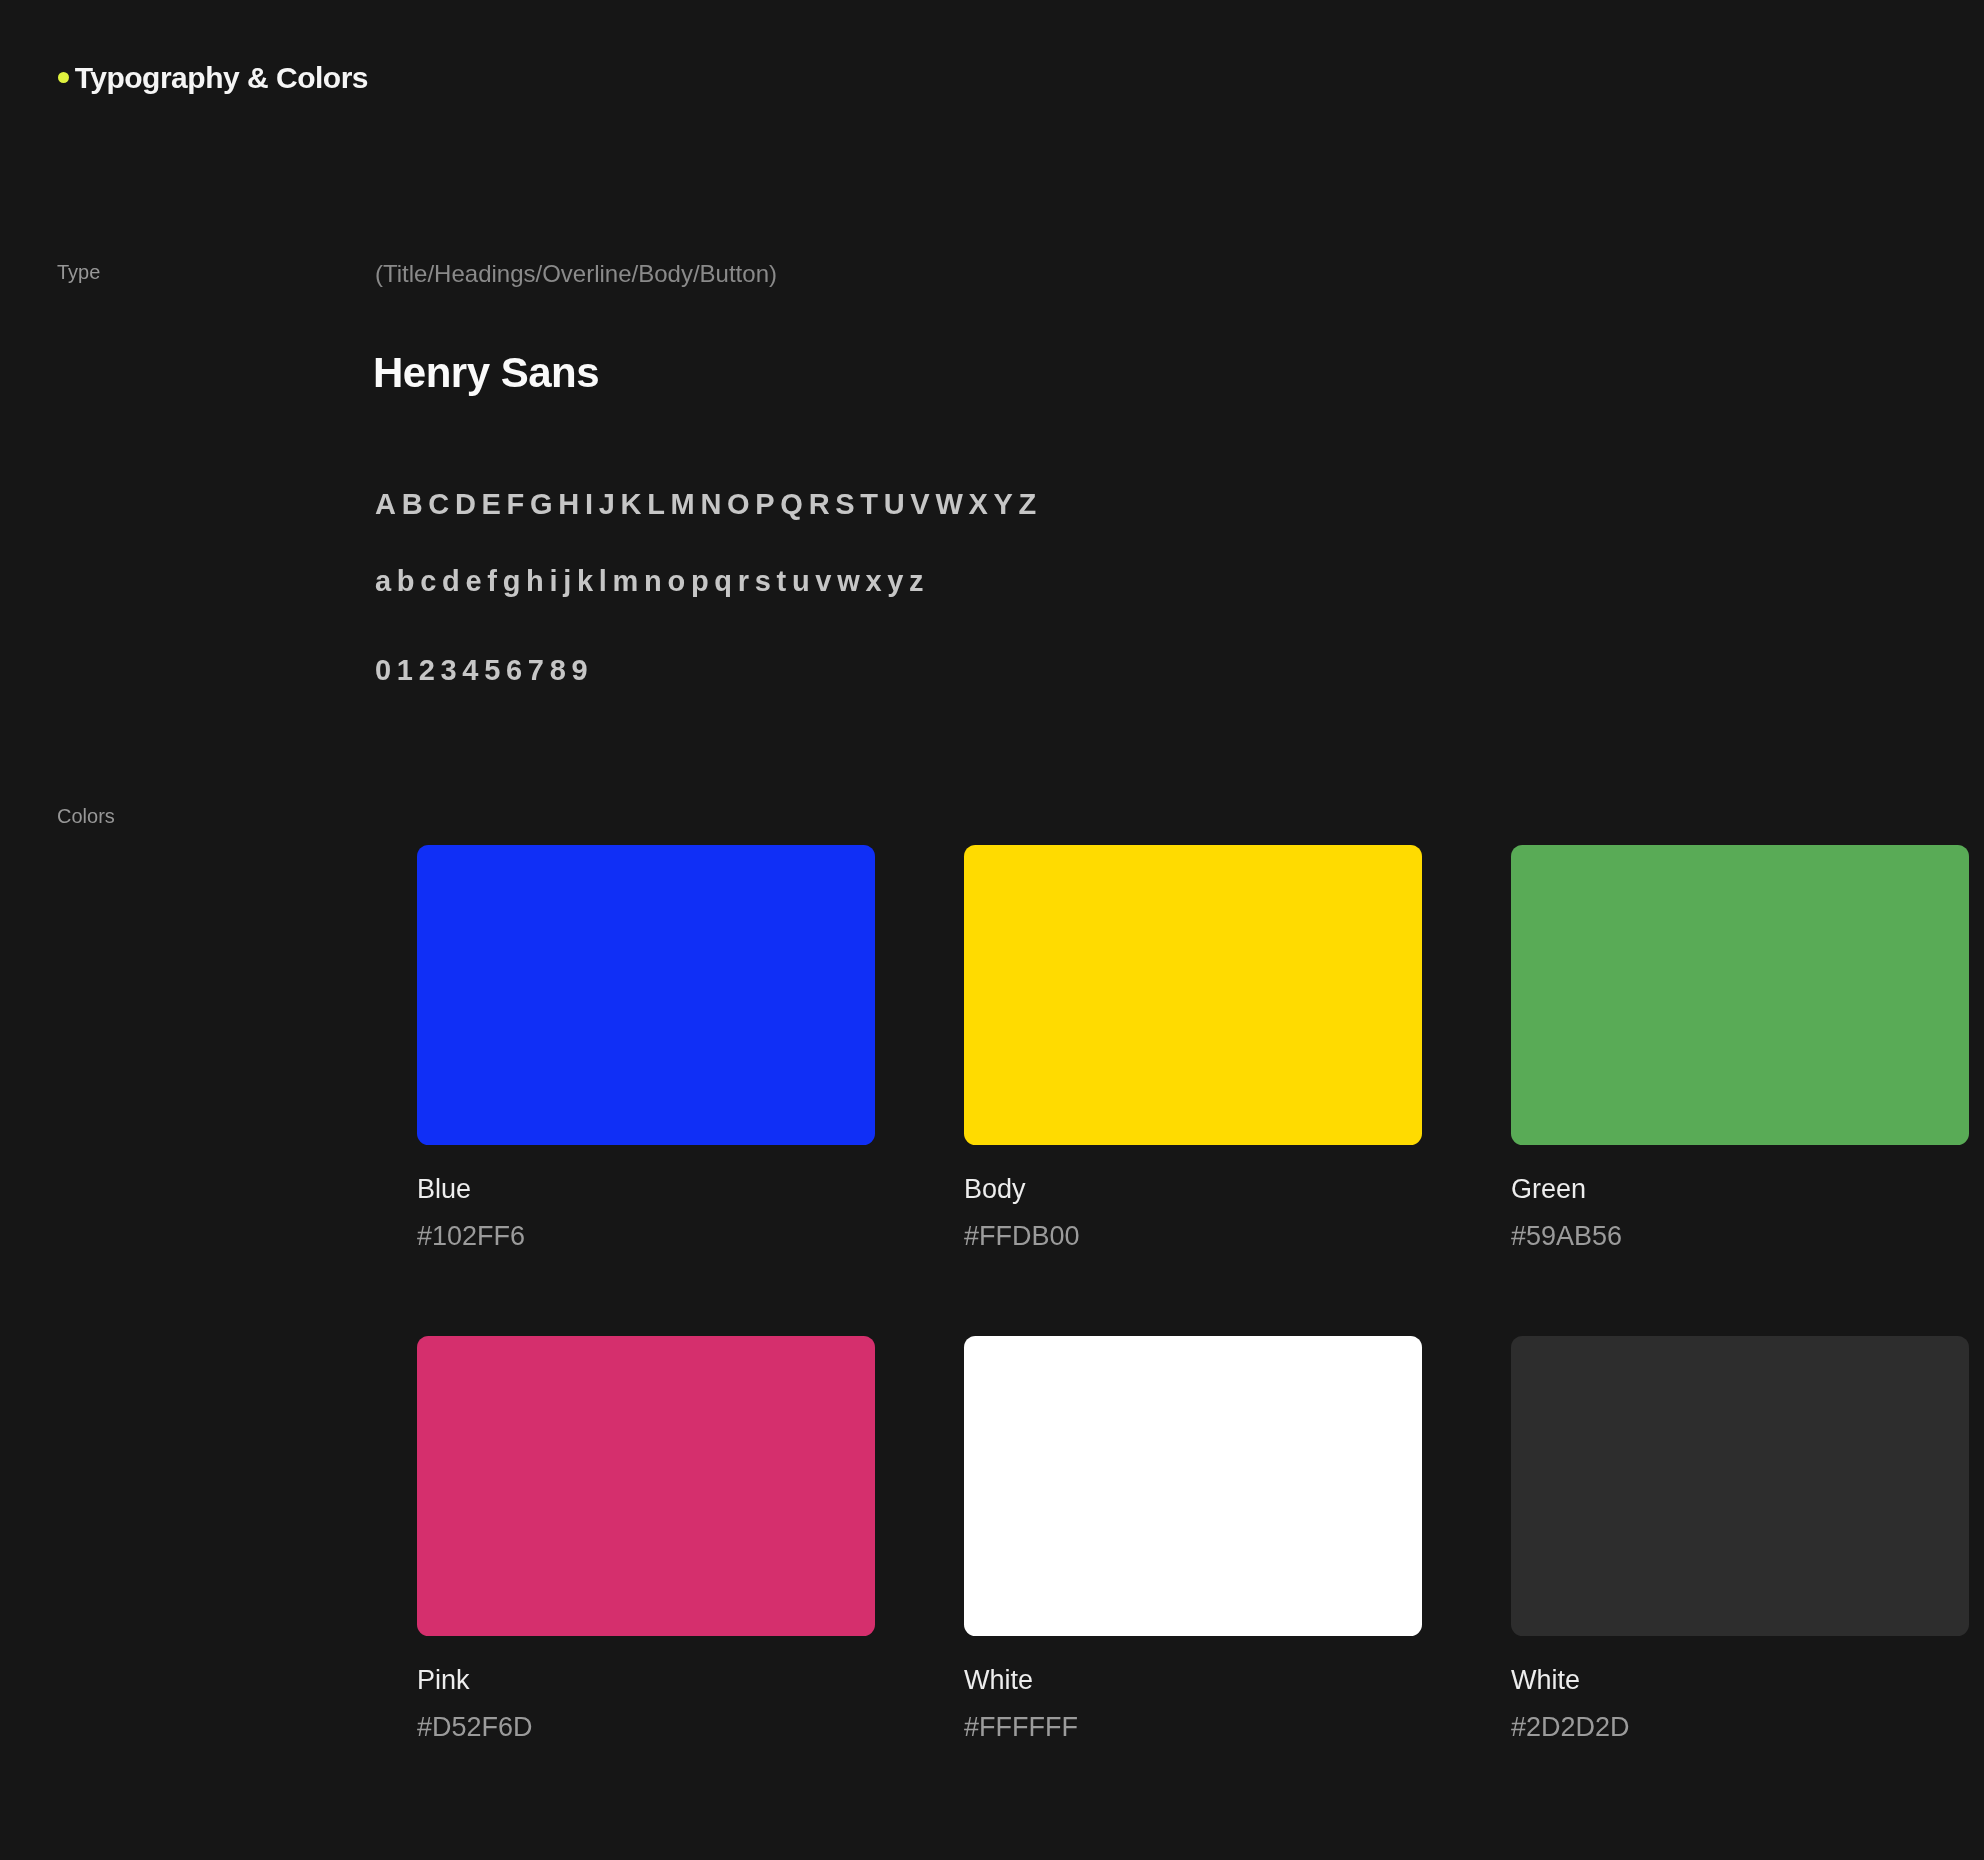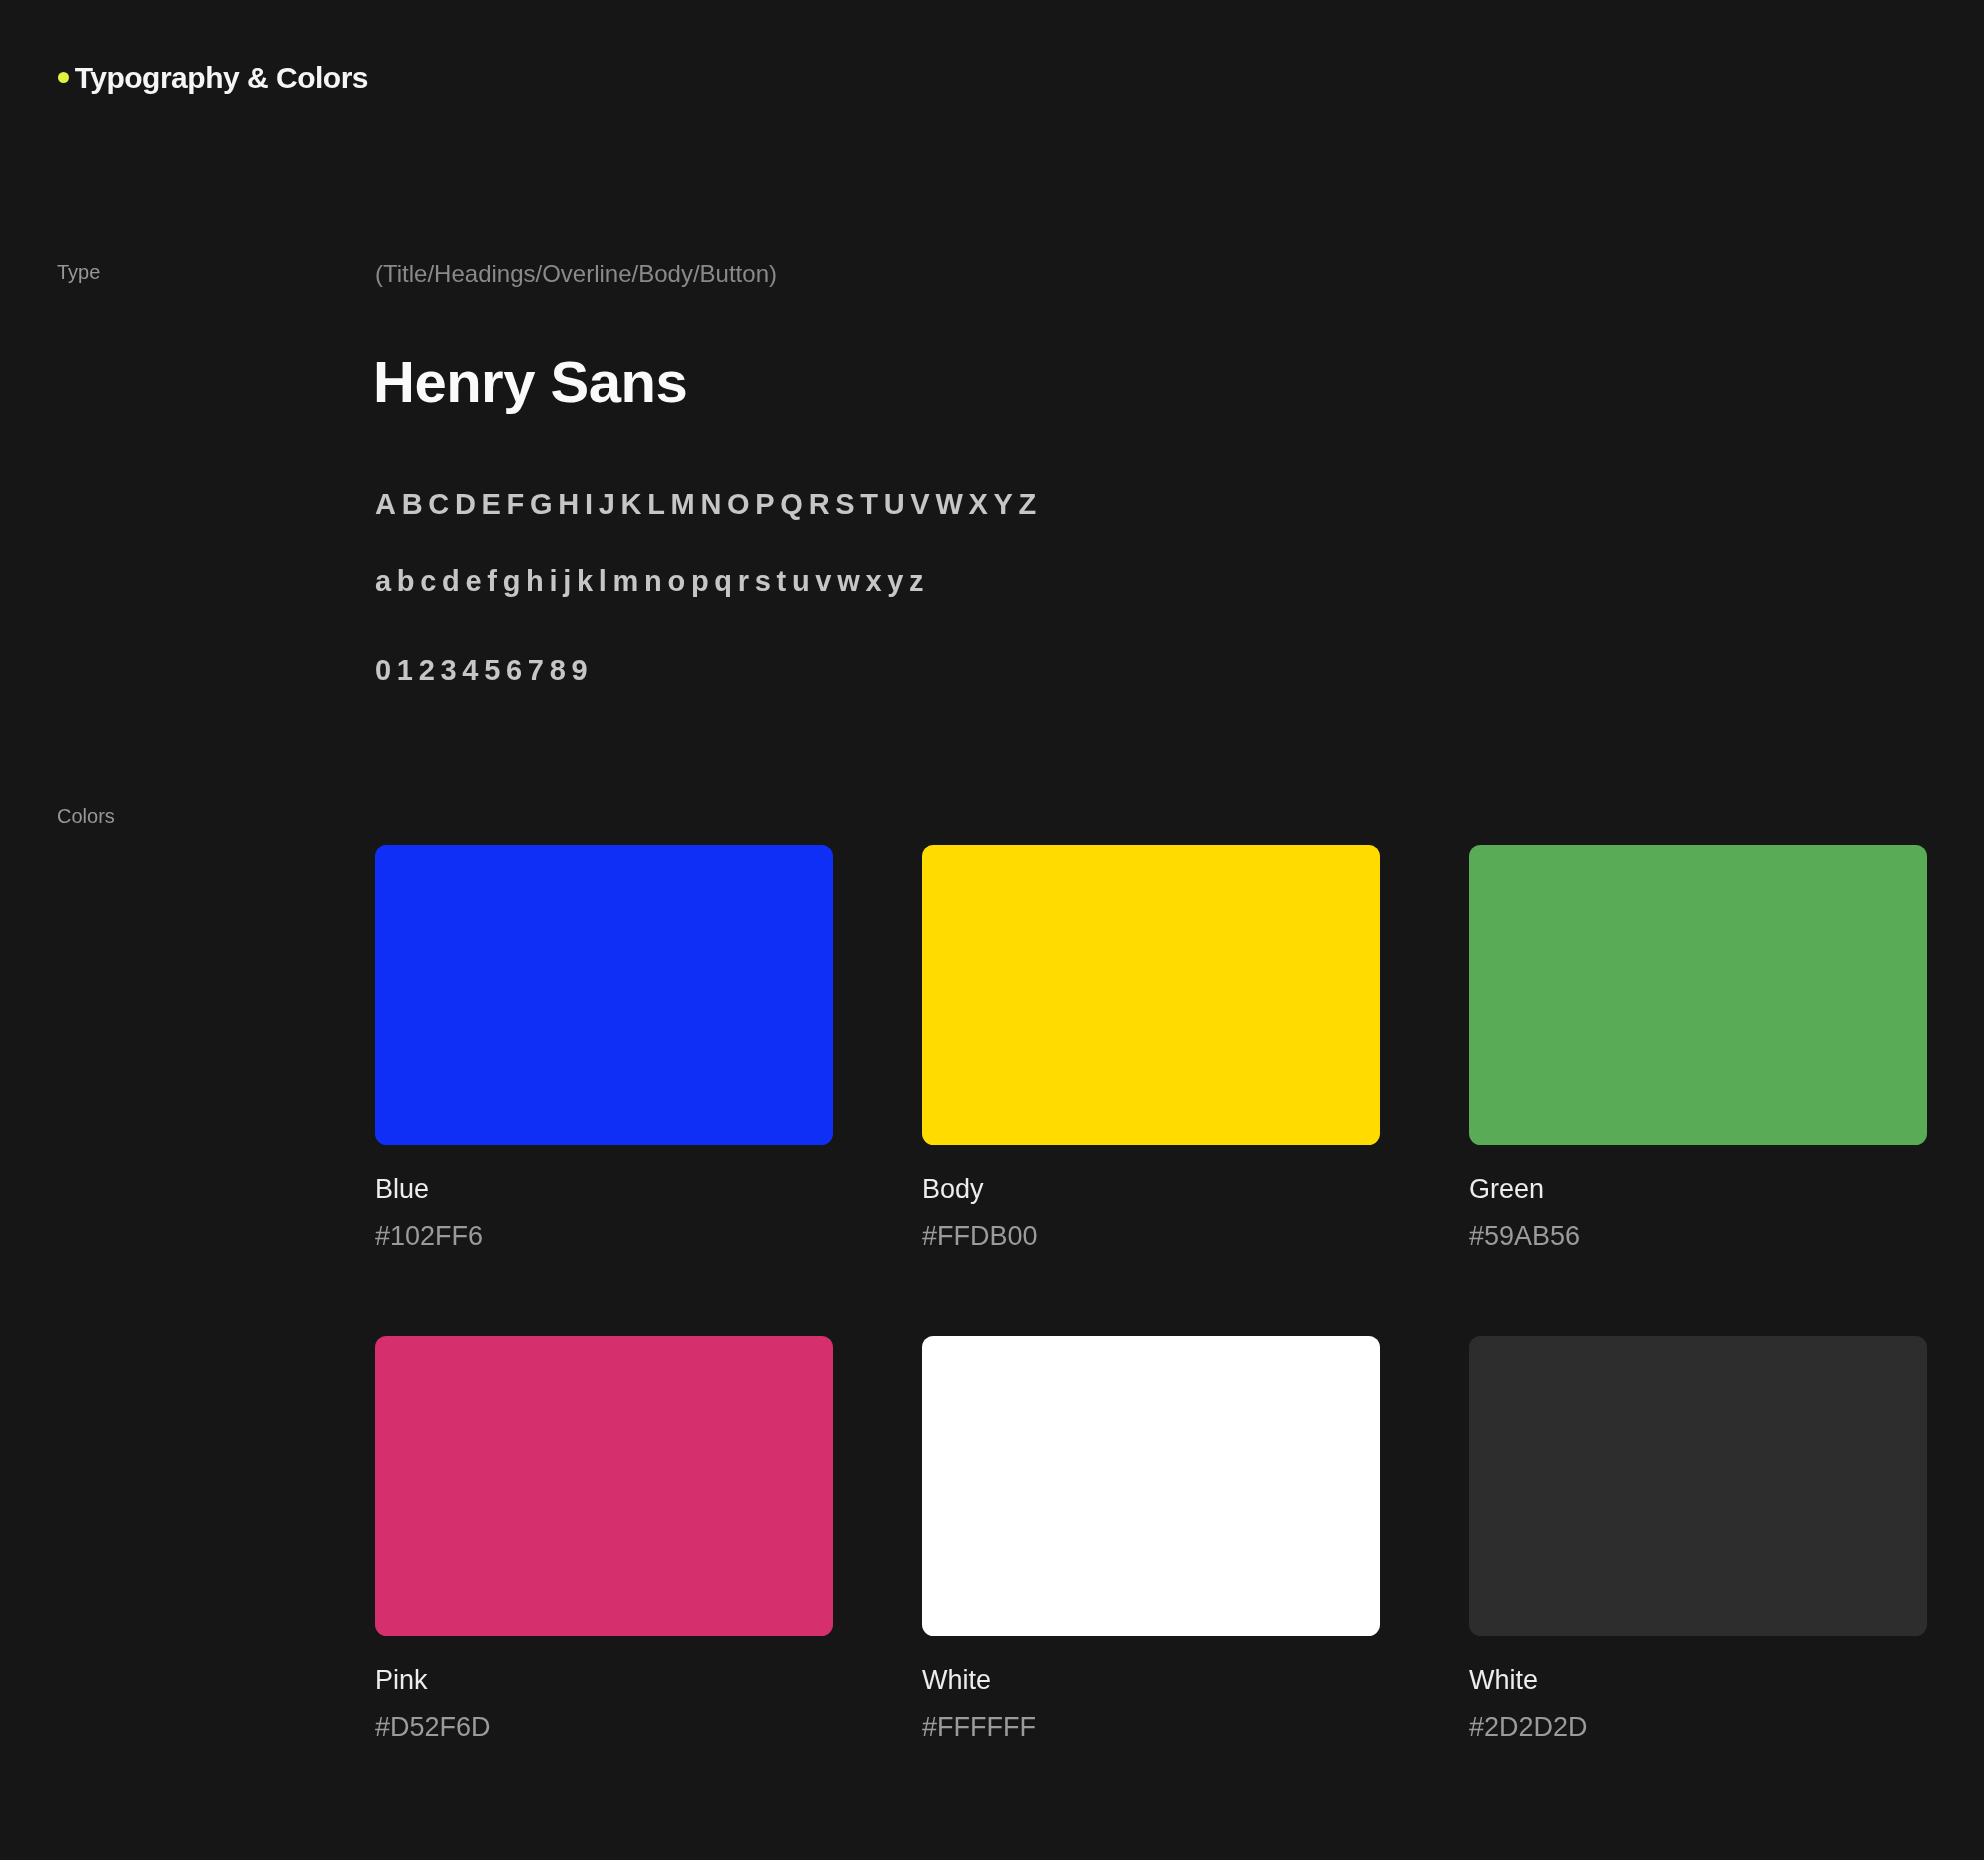--- a/index.html
+++ b/index.html
@@ -67,21 +67,21 @@
     font-size: 24px;
     font-weight: 400;
     line-height: 1.1;
     white-space: nowrap;
   }
   .font-name {
     position: absolute;
     left: 373px;
     top: 350px;
     color: #FAFAFA;
-    font-size: 58px;
+    font-size: 42px;
     font-weight: 700;
     letter-spacing: -0.5px;
     line-height: 1.1;
     white-space: nowrap;
   }
   .specimen {
     position: absolute;
     left: 375px;
     color: #C6C6C6;
     font-size: 29px;
@@ -97,21 +97,21 @@
   
   .swatch-grid {
     position: absolute;
     left: 375px;
     top: 845px;
     display: grid;
     grid-template-columns: repeat(3, 458px);
     column-gap: 89px;
     row-gap: 83px;
   }
-  .swatch-cell { width: 452px; }
+  .swatch-cell { width: 452px; margin-left: 42px; }
   .swatch-tile {
     width: 458px;
     height: 300px;
     border-radius: 11.4px;
   }
   .swatch-name {
     margin-top: 28.4px;
     color: #EDEDED;
     font-size: 27px;
     font-weight: 400;

